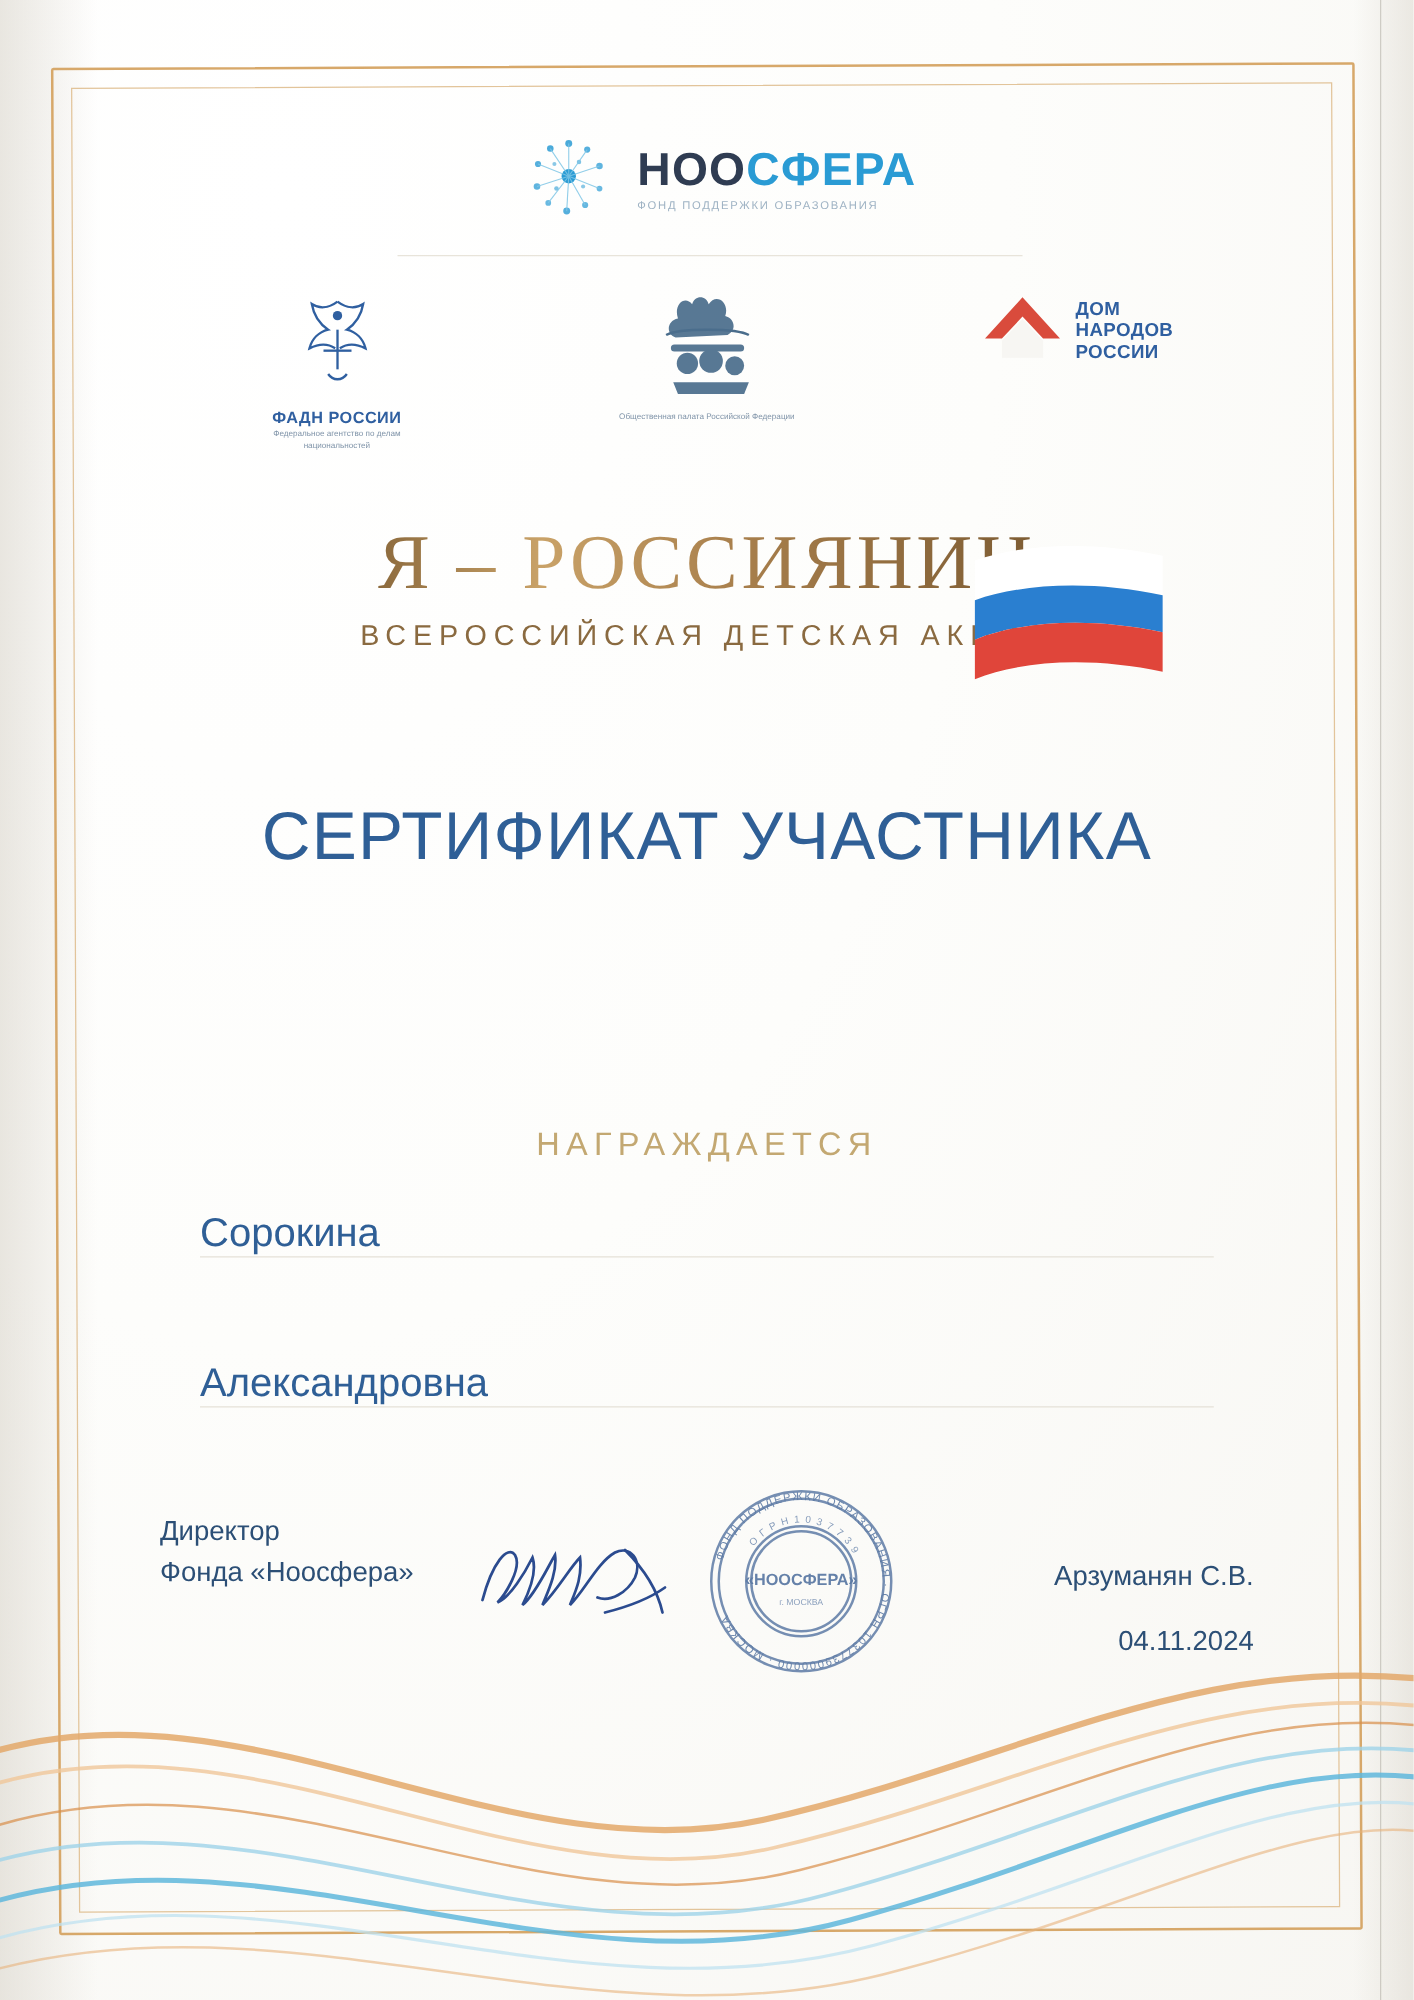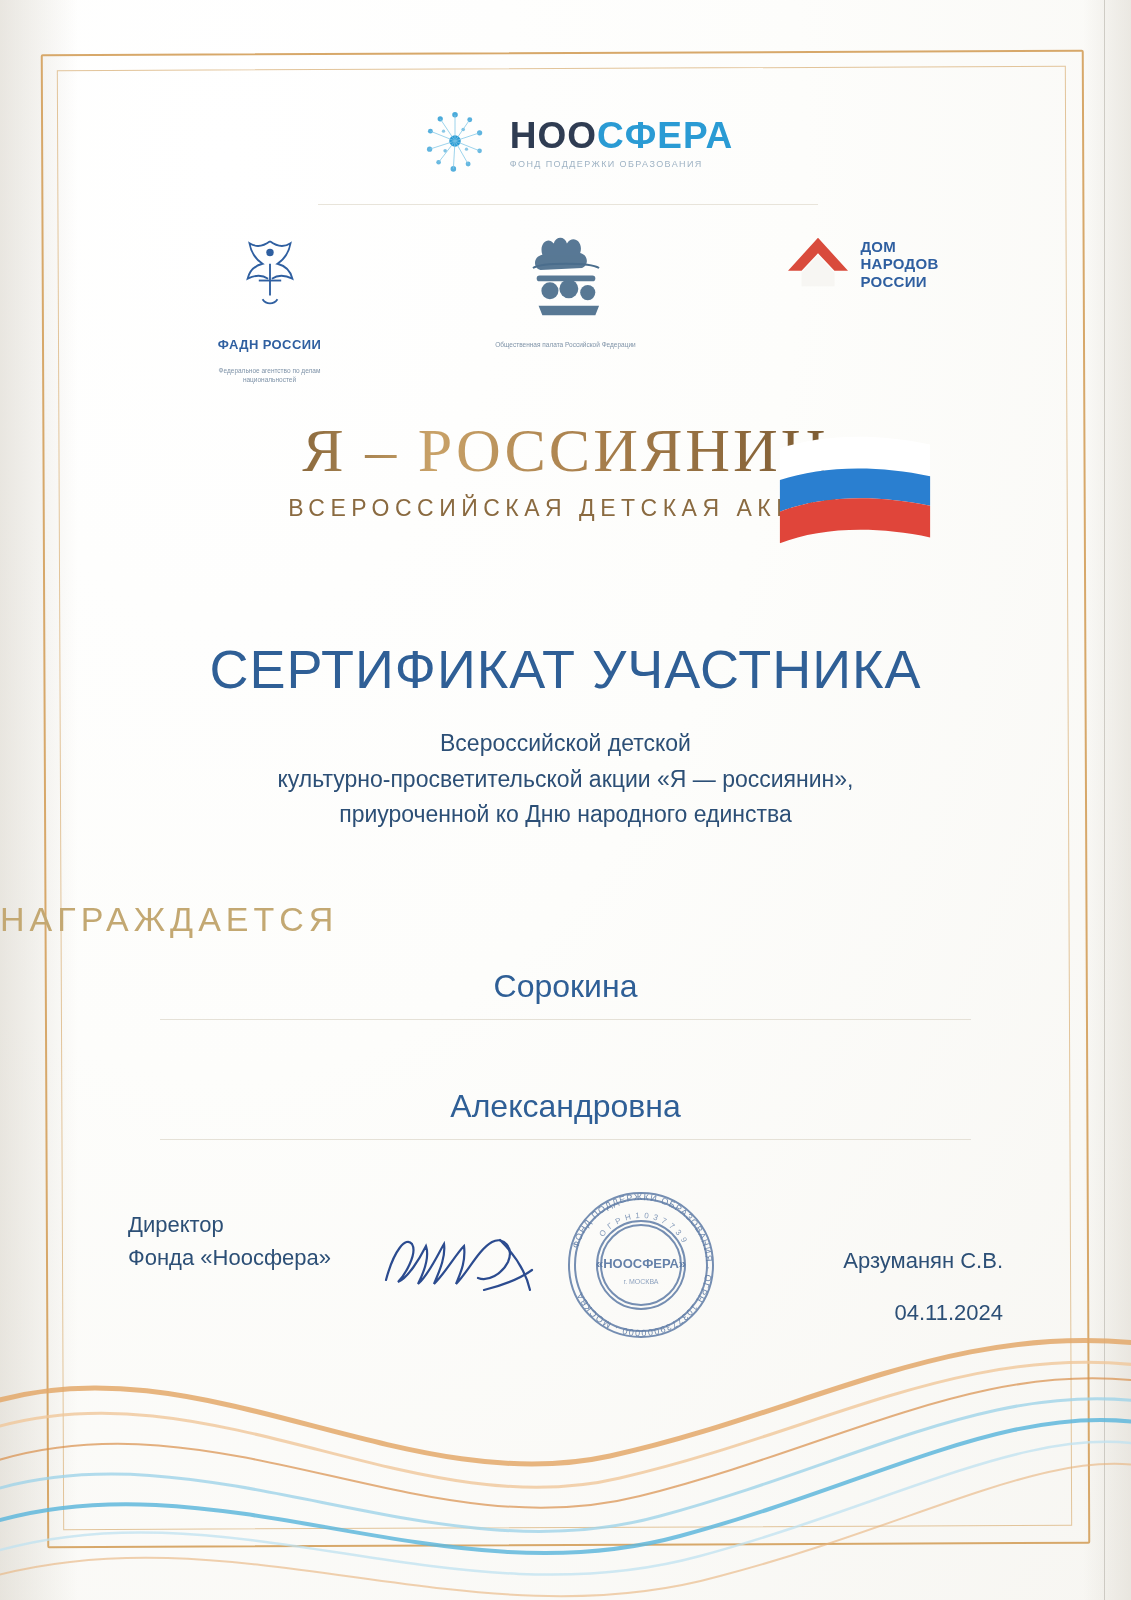--- a/index.html
+++ b/index.html
@@ -112,21 +112,20 @@
     display: flex;
     justify-content: center;
     align-items: flex-start;
     gap: 96px;
   }
   .partner {
     display: flex;
     flex-direction: column;
     align-items: center;
     width: 200px;
-    gap: 12px;
   }
   .partner-caption {
     font-size: 13px;
     font-weight: 700;
     color: #2f5fa0;
     letter-spacing: 0.4px;
     margin-top: 5px;
     text-align: center;
   }
   .partner-caption-small {
@@ -196,32 +195,31 @@
     font-size: 23px;
     line-height: 1.55;
     color: #2c4f76;
   }
 
   
   #awarded-label {
     position: absolute;
     left: 0; right: 0;
     top: 900px;
-    text-align: left;
-    font-size: 34px;
+    text-align: center;
+    font-size: 26px;
     letter-spacing: 5px;
     color: #c3a872;
   }
   .name-line {
     position: absolute;
     left: 160px; right: 160px;
-    text-align: center;
+    text-align: left;
     font-size: 32px;
     color: #2f5f96;
-    padding-bottom: 14px;
     border-bottom: 1px solid #e5e1d7;
   }
   #name-1 { top: 968px; }
   #name-2 { top: 1028px; }
   #name-3 { top: 1088px; }
 
   
   #sign-left {
     position: absolute;
     left: 128px; top: 1208px;
@@ -376,25 +374,20 @@
       <svg viewBox="0 0 170 120" width="168" height="120" aria-hidden="true">
         <path d="M8 18 C48 4 104 2 160 14 L160 46 C104 34 48 36 8 50 Z" fill="#ffffff"></path>
         <path d="M8 50 C48 36 104 34 160 46 L160 76 C104 64 48 66 8 82 Z" fill="#2a7fd0"></path>
         <path d="M8 82 C48 66 104 64 160 76 L160 108 C104 96 48 98 8 114 Z" fill="#e0453a"></path>
       </svg>
     </span>
   </div>
 
   <div id="cert-title">СЕРТИФИКАТ УЧАСТНИКА</div>
 
-  <div id="cert-desc">
-    <div>Всероссийской детской</div>
-    <div>культурно-просветительской акции «Я — россиянин»,</div>
-    <div>приуроченной ко Дню народного единства</div>
-  </div>
 
   <div id="awarded-label">НАГРАЖДАЕТСЯ</div>
   <div id="name-1" class="name-line">Сорокина</div>
   <div id="name-3" class="name-line">Александровна</div>
 
   <div id="sign-left">
     <div>Директор</div>
     <div>Фонда «Ноосфера»</div>
   </div>
 

